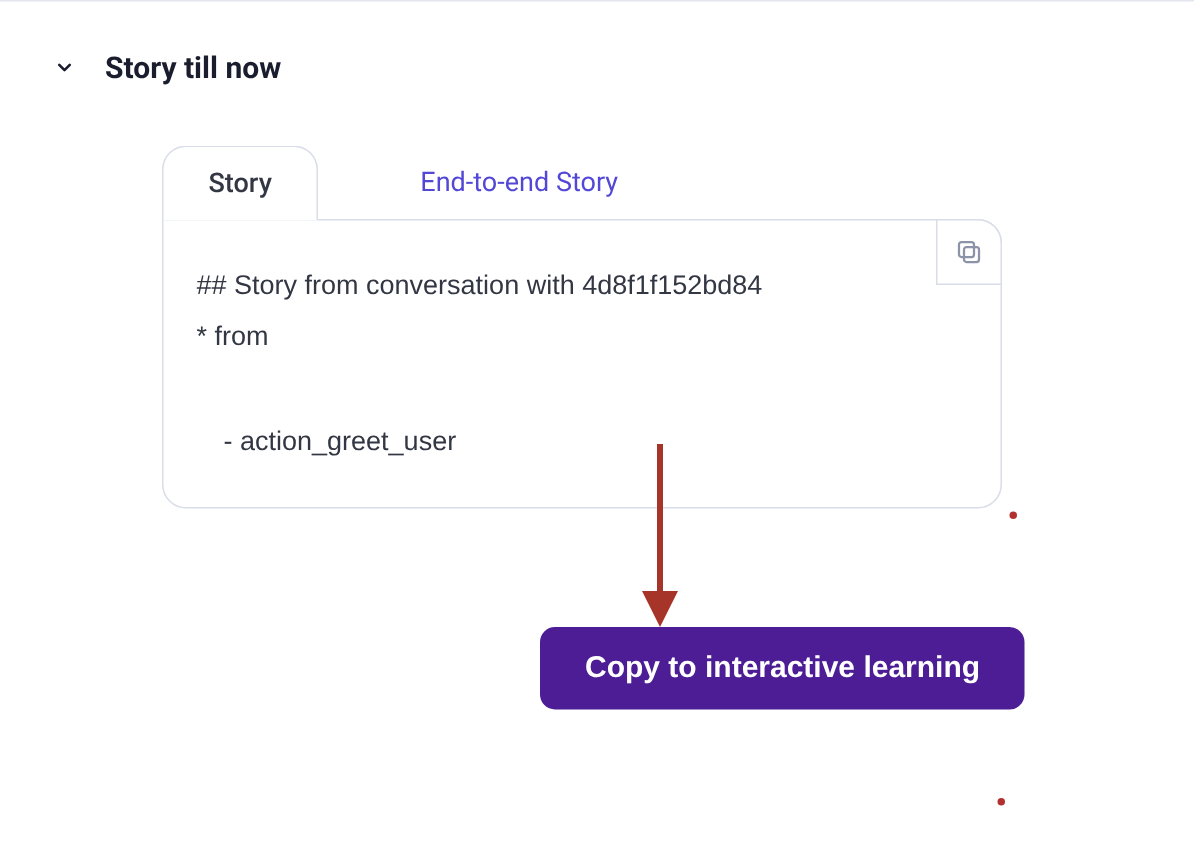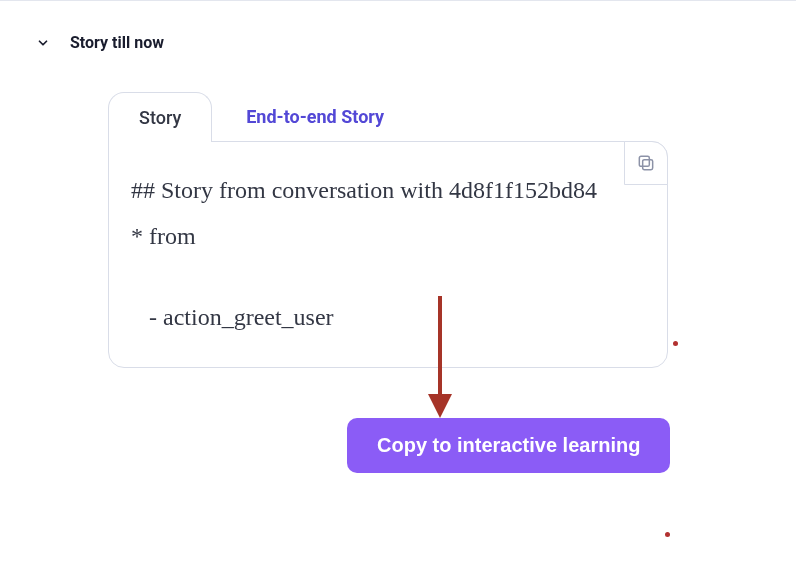--- a/index.html
+++ b/index.html
@@ -27,54 +27,55 @@
     display: flex;
     align-items: center;
     justify-content: center;
     margin-right: 18px;
   }
   .chevron svg {
     width: 14px;
     height: 14px;
   }
   .section-title {
-    font-size: 16px;
+    font-size: 20px;
     font-weight: 700;
     color: #1a1d2e;
   }
   .panel-area {
     margin-left: 108px;
     margin-top: 40px;
     width: 560px;
     position: relative;
   }
   .tabs {
     display: flex;
     align-items: flex-end;
+    gap: 34px;
   }
   .tab {
     padding: 14px 30px 14px 30px;
     font-size: 18px;
     font-weight: 500;
     cursor: pointer;
   }
   .tab.active {
     color: #333744;
     border: 1px solid #d9dde8;
     border-bottom: none;
     border-top-left-radius: 16px;
     border-top-right-radius: 16px;
     background: #fff;
     position: relative;
     z-index: 2;
     margin-bottom: -1px;
   }
   .tab.inactive {
     color: #5348d6;
-    font-weight: 700;
+    font-weight: 400;
     padding-left: 34px;
   }
   .tab-content {
     border: 1px solid #d9dde8;
     border-radius: 0 16px 16px 16px;
     padding: 26px 22px 26px 22px;
     position: relative;
     background: #fff;
   }
   .copy-icon-btn {
@@ -89,39 +90,39 @@
     align-items: center;
     justify-content: center;
     background: #fff;
     cursor: pointer;
   }
   .copy-icon-btn svg {
     width: 20px;
     height: 20px;
   }
   .code-line {
-    font-family: Liberation Serif, serif;
-    font-size: 24px;
+    font-family: Liberation Sans, sans-serif;
+    font-size: 18px;
     color: #333744;
     white-space: nowrap;
     overflow: hidden;
     line-height: 1.9;
   }
   .code-line.indent1 {
     padding-left: 0;
   }
   .code-line.indent2 {
     padding-left: 18px;
     margin-top: 36px;
   }
   .cta-button {
     position: absolute;
-    left: 347px;
+    left: 360px;
     top: 418px;
-    background: #8b5cf6;
+    background: #4c1d95;
     color: #ffffff;
     font-size: 20px;
     font-weight: 600;
     border: none;
     border-radius: 10px;
     padding: 16px 30px;
     cursor: pointer;
   }
   .arrow-annotation {
     position: absolute;

